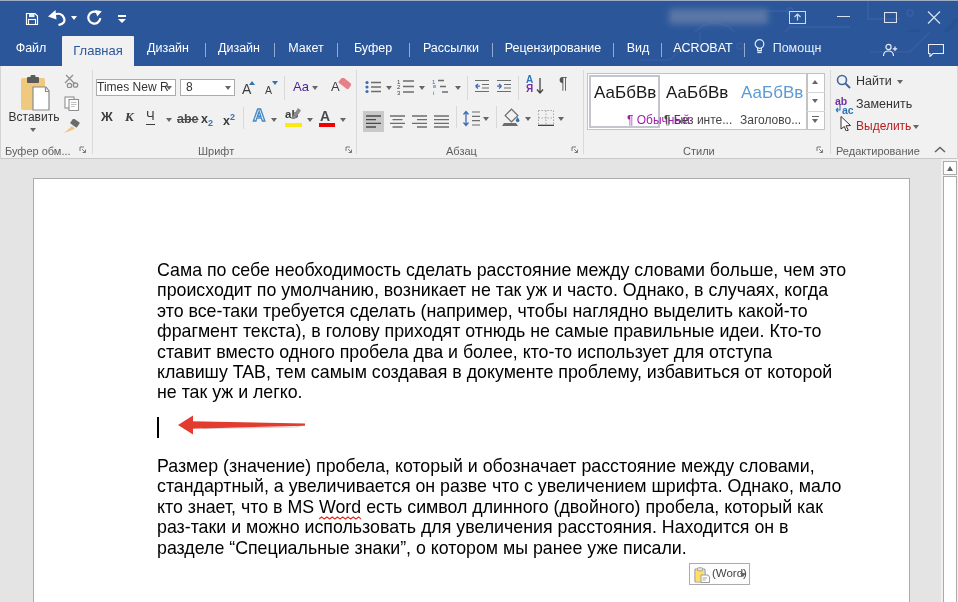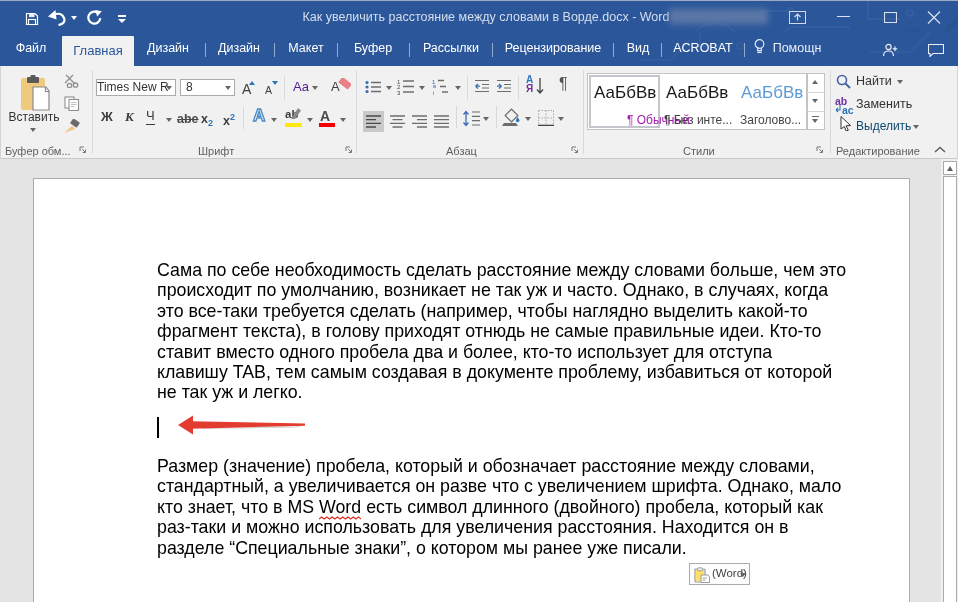--- a/index.html
+++ b/index.html
@@ -49,21 +49,20 @@
   <polygon points="0,6.5 7.5,0 8.5,9.5" fill="#fff"></polygon>
   <path d="M5.5 5 Q13.5 1.5 16 8 Q18 13.5 10.5 15" fill="none" stroke="#fff" stroke-width="2.2"></path>
  </svg>
  <div class="dd" style="left:71px;top:15px;border-top-color:#fff;border-left-width:3px;border-right-width:3px"></div>
  <svg class="abs" style="left:87px;top:9px;width:15px;height:16px" viewBox="0 0 15 16">
   <path d="M10.5 2.5 A6 6 0 1 0 13.3 8.2" fill="none" stroke="#fff" stroke-width="2.2"></path>
   <polygon points="8.2,0 14.8,1.2 10.2,6.5" fill="#fff"></polygon>
  </svg>
  <div class="abs" style="left:118px;top:14px;width:8px;height:2px;background:#fff"></div>
  <div class="dd" style="left:118px;top:18px;border-top-color:#fff;border-left-width:4px;border-right-width:4px"></div>
- <div class="abs" style="left:0;right:0;top:9px;text-align:center;font-size:12.5px;color:#d5deee"><span style="position:relative;left:7px">Как увеличить расстояние между словами в Ворде.docx - Word</span></div>
  <div class="abs" style="left:669px;top:8px;width:99px;height:15px;background:#647ca9;filter:blur(3px);border-radius:2px;opacity:.85"></div>
  <svg class="abs" style="left:789px;top:10px;width:17px;height:13px" viewBox="0 0 17 13">
   <rect x="0.5" y="0.5" width="16" height="12" fill="none" stroke="#cfd9ea" stroke-width="1"></rect>
   <path d="M8.5 3.5 L8.5 9.5 M5.5 6 L8.5 3 L11.5 6" fill="none" stroke="#cfd9ea" stroke-width="1.2"></path>
  </svg>
  <div class="abs" style="left:837px;top:15px;width:13px;height:1.4px;background:#d9e1f0"></div>
  <svg class="abs" style="left:884px;top:11px;width:13px;height:11px" viewBox="0 0 13 11">
   <rect x="0.5" y="0.5" width="12" height="10" fill="none" stroke="#d9e1f0" stroke-width="1.1"></rect>
  </svg>
  <svg class="abs" style="left:927px;top:10px;width:14px;height:13px" viewBox="0 0 14 13">
@@ -290,21 +289,21 @@
  <div class="dd" style="left:897px;top:14px;border-left-width:3px;border-right-width:3px"></div>
  <div class="btxt" style="left:835px;top:29px;font-size:10.5px;font-weight:bold;color:#7030a0">ab</div>
  <div class="btxt" style="left:842px;top:38px;font-size:10.5px;font-weight:bold;color:#2e75b6">ac</div>
  <svg class="abs" style="left:835px;top:39px;width:7px;height:9px" viewBox="0 0 7 9">
       <path d="M5 0 V5 H1 M1 5 L3 3 M1 5 L3 7" stroke="#2e75b6" stroke-width="1.1" fill="none"></path>
     </svg>
  <div class="btxt" style="left:856px;top:31px;font-size:12.5px;color:#333">Заменить</div>
  <svg class="abs" style="left:840px;top:50px;width:12px;height:15px" viewBox="0 0 12 15">
   <path d="M1 0.5 L10.5 9.5 L6 9.8 L8.3 14.2 L6.2 15 L4.3 10.5 L1 13 Z" fill="#fff" stroke="#333" stroke-width="1"></path>
  </svg>
- <div class="btxt" style="left:856px;top:53px;font-size:12px;color:#0c4a6e">Выделить</div>
+ <div class="btxt" style="left:856px;top:53px;font-size:12px;color:#b91c1c">Выделить</div>
  <div class="dd" style="left:913px;top:59px;border-left-width:3px;border-right-width:3px"></div>
  <div class="glabel" style="left:836px">Редактирование</div>
  <svg class="abs" style="left:934px;top:80px;width:12px;height:7px" viewBox="0 0 12 7">
       <path d="M1 6 L6 1.5 L11 6" stroke="#5f6368" stroke-width="1.5" fill="none"></path>
     </svg>
 </div>
 
 <div class="abs" style="left:0;top:66px;width:1px;height:93px;background:#d4d4d4"></div>
 <div class="abs" style="left:957px;top:66px;width:1px;height:93px;background:#d4d4d4"></div>
 

